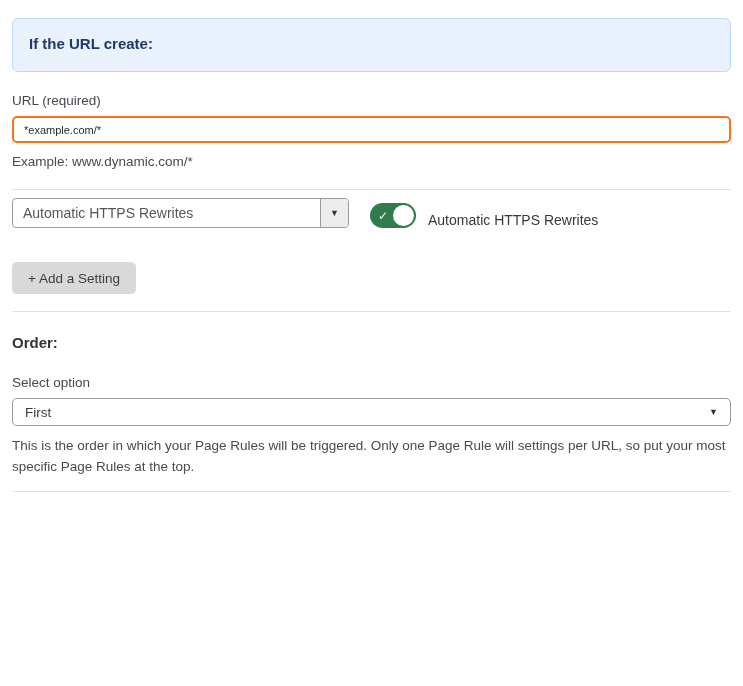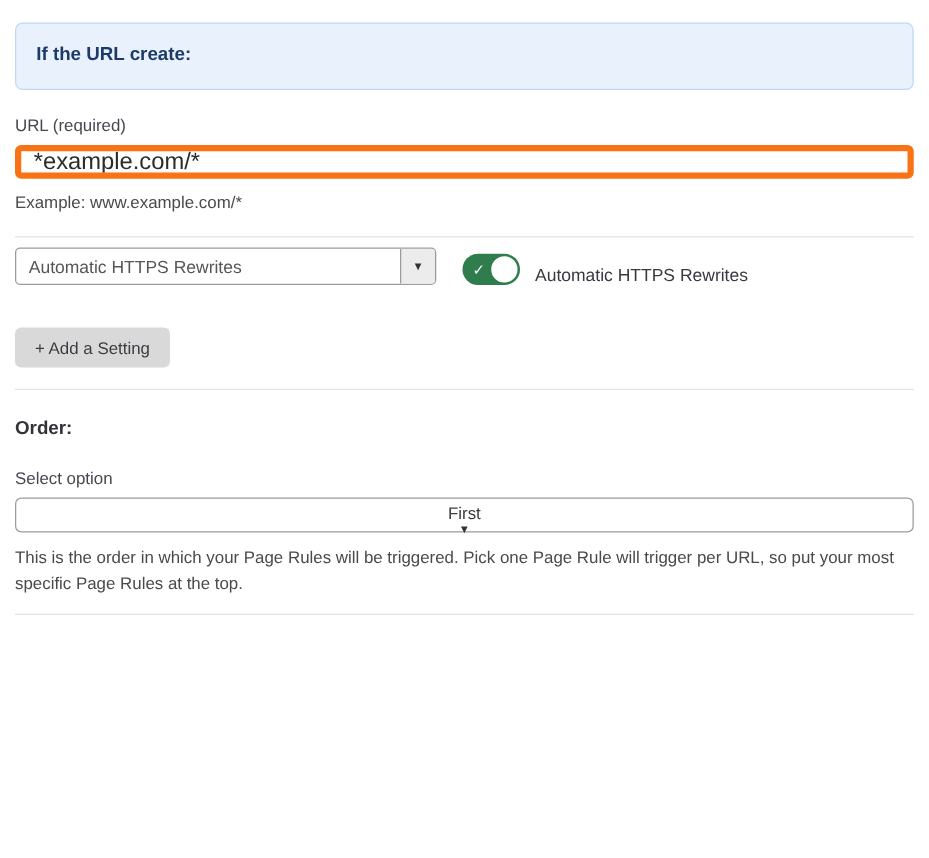--- a/index.html
+++ b/index.html
@@ -40,25 +40,25 @@
   .field-label {
     font-size: 13.5px;
     color: #45484f;
   }
   .url-label { margin-top: 21px; }
 
   .text-input {
     margin-top: 8px;
     width: 100%;
     height: 27px;
-    border: 5px solid #f97316;
+    border: 2px solid #f97316;
     border-radius: 5px;
     padding: 0 10px;
     font-family: "Liberation Sans", "DejaVu Sans", sans-serif;
-    font-size: 19px;
+    font-size: 11px;
     color: #2b2b2b;
     background: #fff;
     outline: none;
     display: block;
   }
   .helper-text {
     margin-top: 8px;
     font-size: 13.5px;
     color: #4a4a4a;
     line-height: 21px;
@@ -170,42 +170,41 @@
     height: 28px;
     border: 1px solid #9b9b9b;
     border-radius: 5px;
     background: #fff;
     display: flex;
     align-items: center;
     padding: 4px 12px;
     font-size: 13.5px;
     color: #3c3c3c;
     cursor: pointer;
-    flex-direction: column;
   }
   .select-box .select-value { flex: 1; }
   .select-box .select-arrow { font-size: 9px; color: #333; }
 
   .order-helper { margin-top: 9px; max-width: 720px; }
 
   .footer-divider { margin-top: 14px; }
 </style>
 </head>
 <body>
 
 <div class="container">
 
 
   <div class="info-box">
     <div class="info-heading">If the URL create:</div>
   </div>
 
   <div class="field-label url-label">URL (required)</div>
   <input class="text-input" type="text" value="*example.com/*" style="">
-  <div class="helper-text">Example: www.example.com/*</div>
+  <div class="helper-text">Example: www.dynamic.com/*</div>
 
   <hr class="divider">
 
 
 
   <div class="setting-row">
     <div class="dropdown">
       <div class="dropdown-value">Automatic HTTPS Rewrites</div>
       <div class="dropdown-arrow-seg">
           <span>▼</span>
@@ -224,19 +223,19 @@
 
   <div class="section-heading">Order:</div>
 
   <div class="field-label select-label">Select option</div>
 
   <div class="select-box">
     <span class="select-value">First</span>
     <span class="select-arrow">▼</span>
   </div>
 
-  <div class="helper-text order-helper">This is the order in which your Page Rules will be triggered. Pick one Page Rule will trigger per URL, so put your most specific Page Rules at the top.</div>
+  <div class="helper-text order-helper">This is the order in which your Page Rules will be triggered. Only one Page Rule will settings per URL, so put your most specific Page Rules at the top.</div>
 
   <hr class="divider footer-divider">
 
   
 
 </div>
 
 </body></html>

